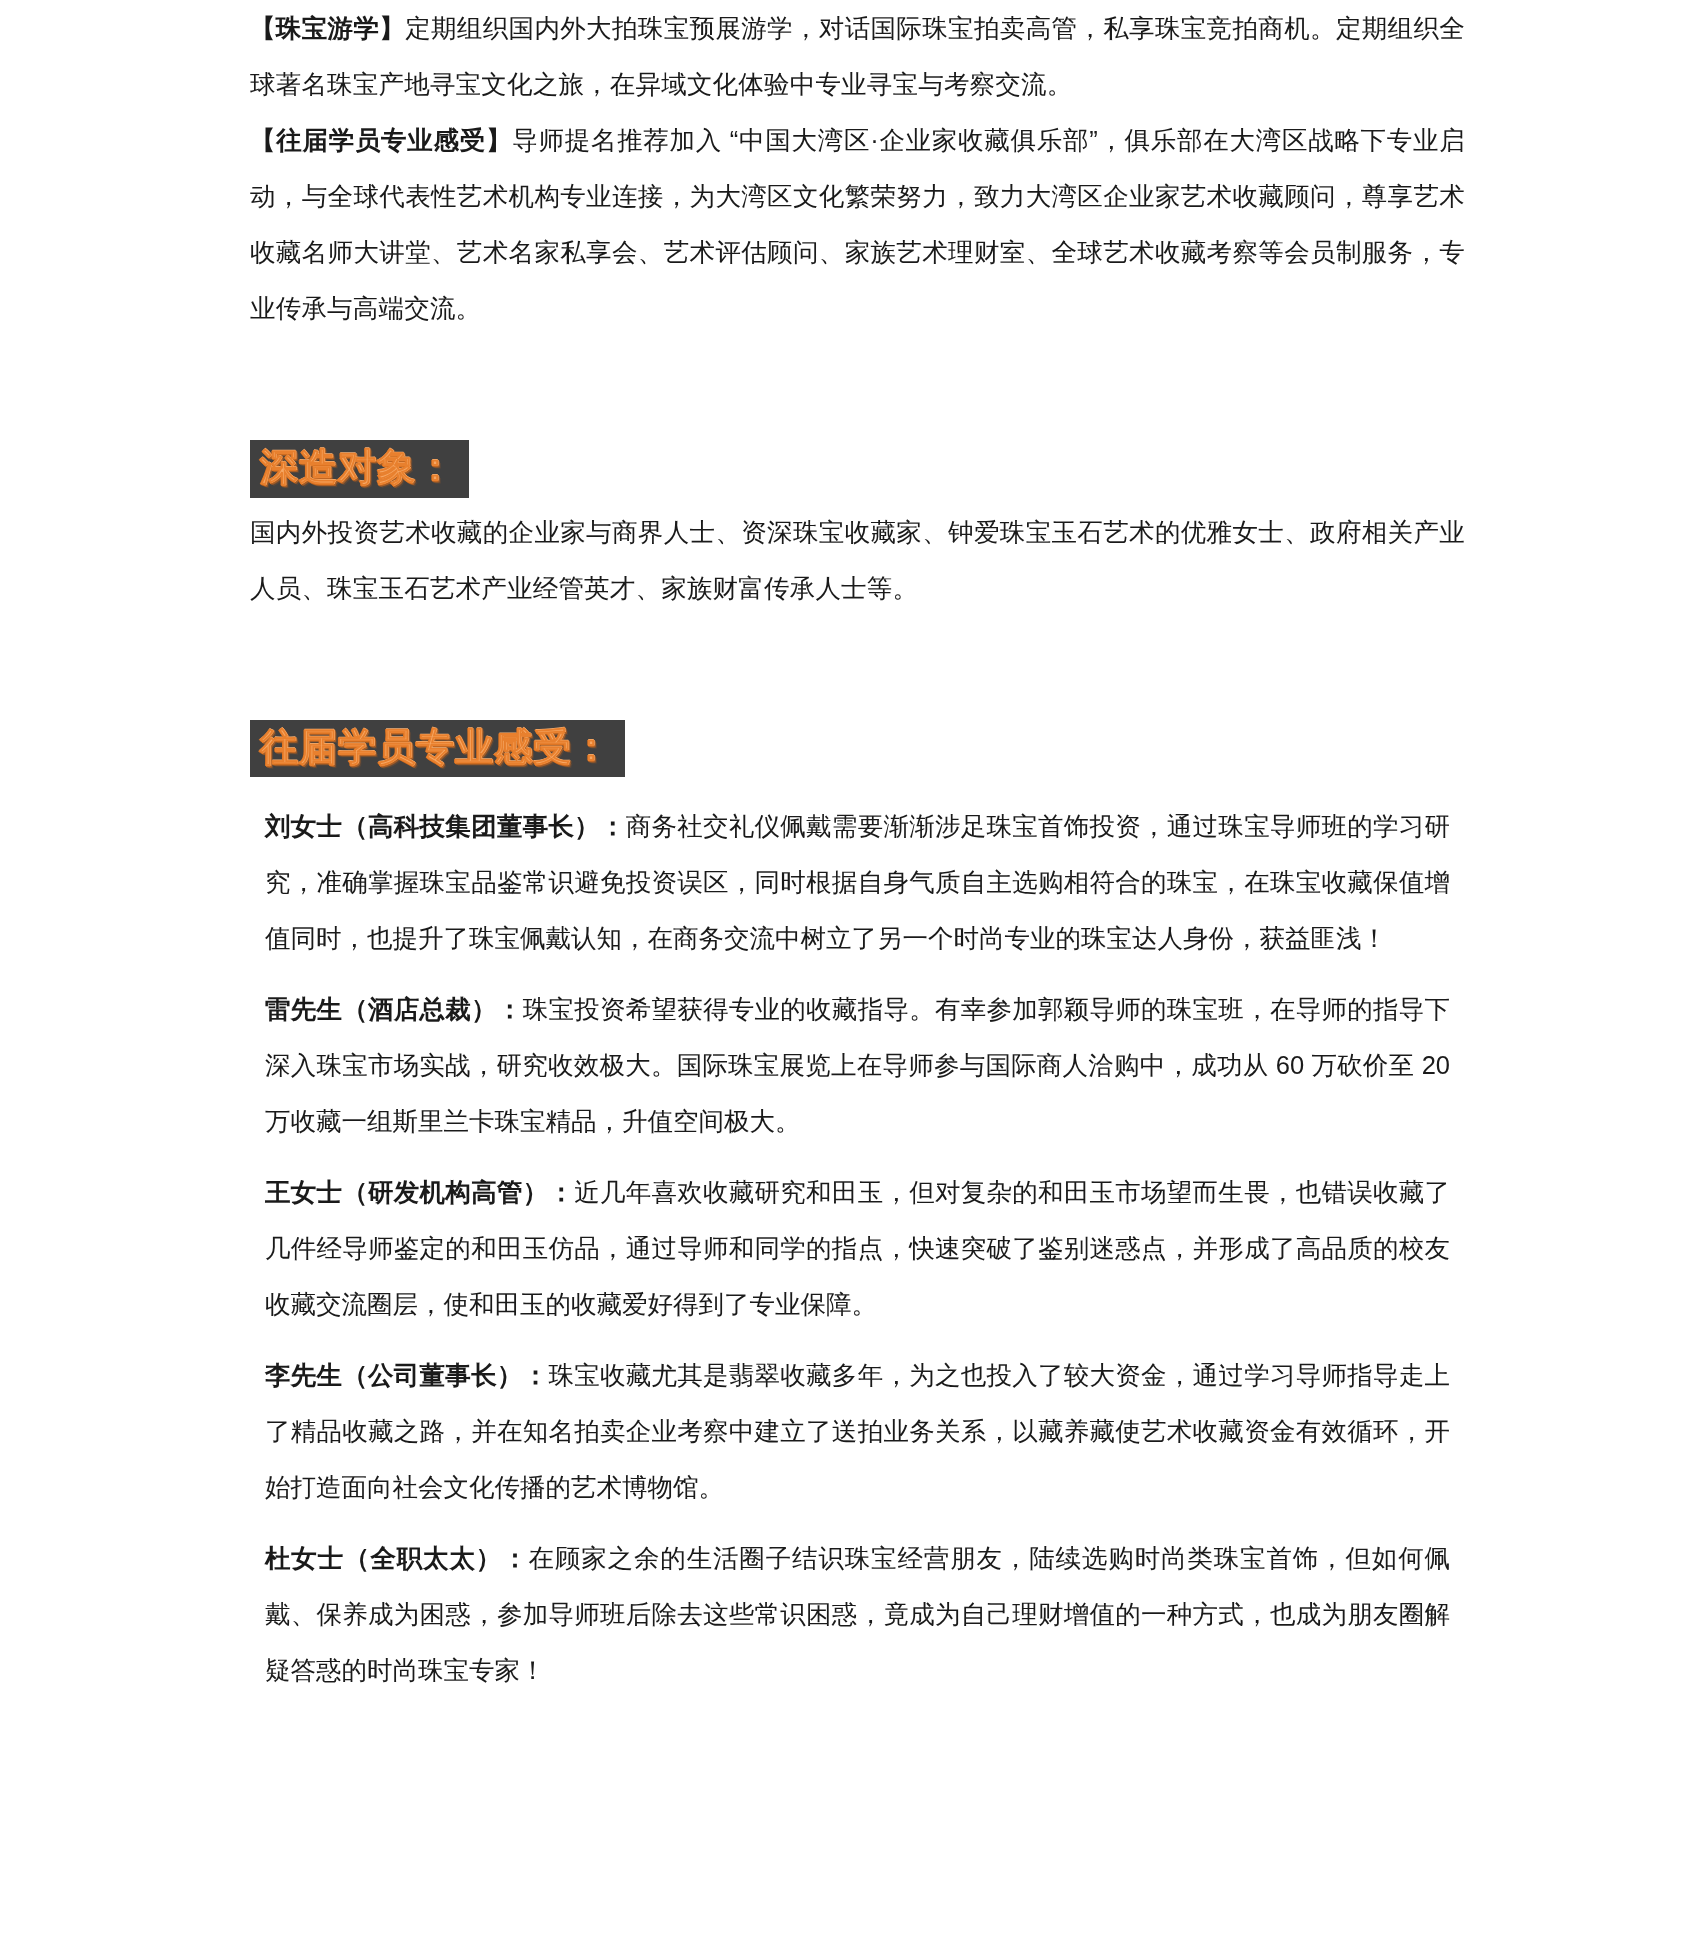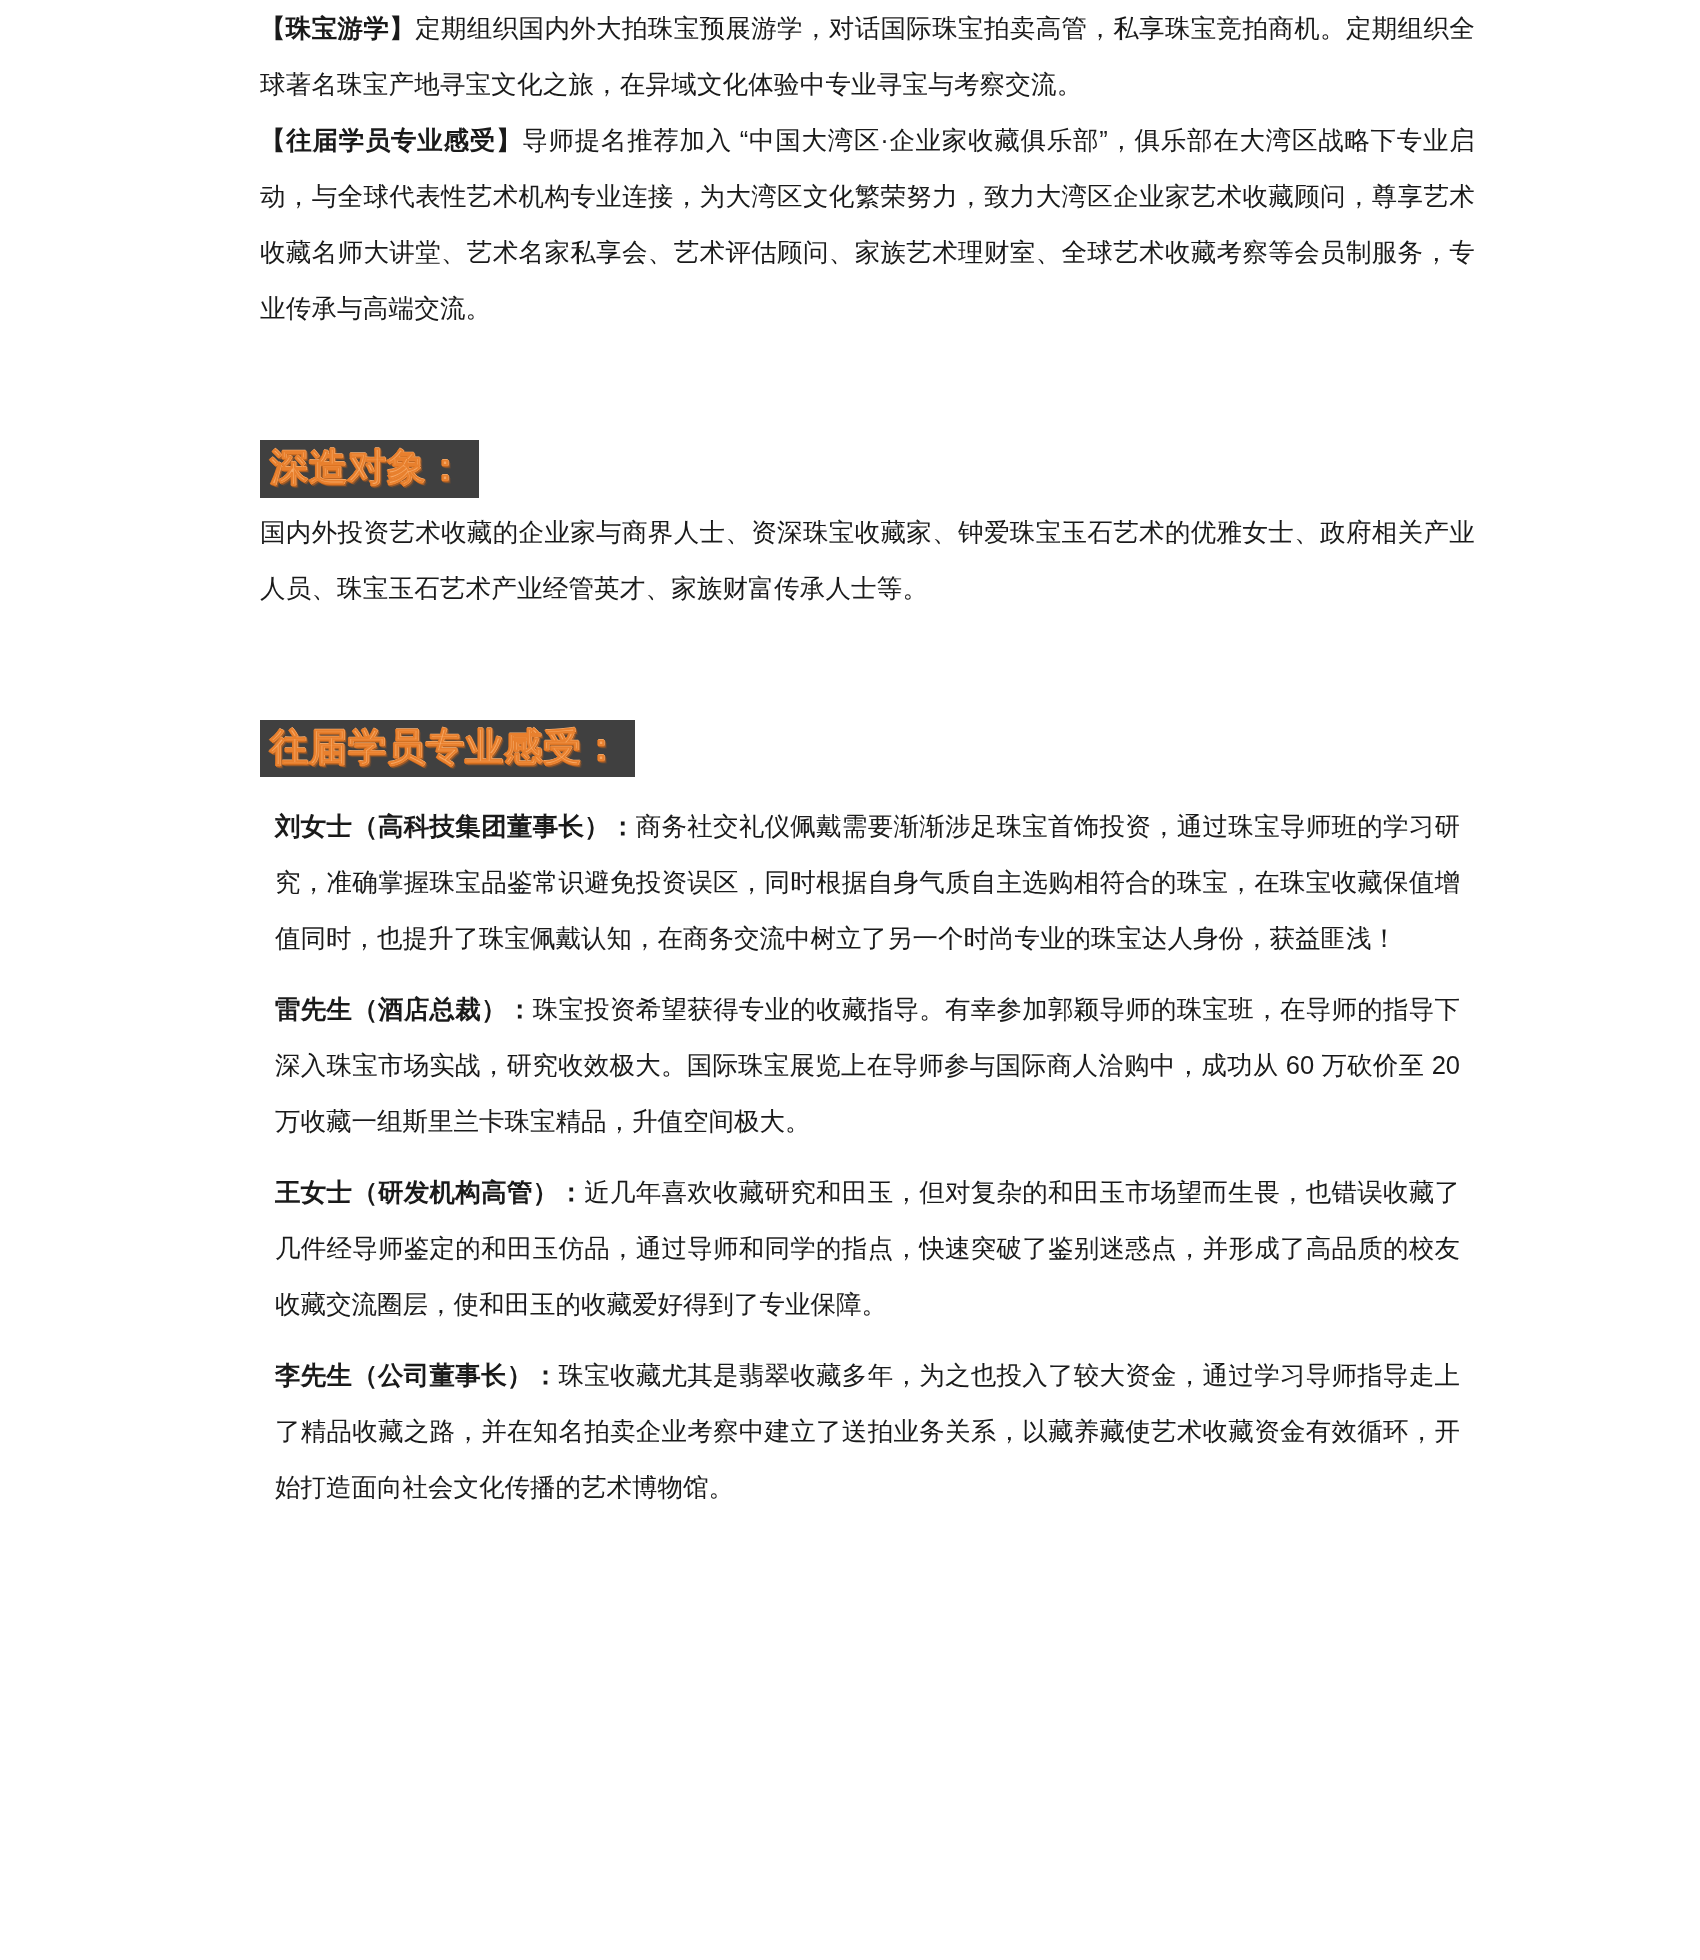--- a/index.html
+++ b/index.html
@@ -16,21 +16,21 @@
   }
   .page {
     position: relative;
     width: 1700px;
     height: 1960px;
     background: #ffffff;
     box-sizing: border-box;
   }
   .content {
     position: absolute;
-    left: 260px;
+    left: 250px;
     top: 0px;
     width: 1215px;
   }
 
   
   .para {
     font-size: 25.5px;
     line-height: 56px;
     text-align: justify;
     text-justify: inter-ideograph;
@@ -141,18 +141,19 @@
       <div class="testimonial-list">
 
         <p class="testimonial"><span class="name">刘女士（高科技集团董事长）：</span><span>商务社交礼仪佩戴需要渐渐涉足珠宝首饰投资，通过珠宝导师班的学习研究，准确掌握珠宝品鉴常识避免投资误区，同时根据自身气质自主选购相符合的珠宝，在珠宝收藏保值增值同时，也提升了珠宝佩戴认知，在商务交流中树立了另一个时尚专业的珠宝达人身份，获益匪浅！</span></p>
 
         <p class="testimonial"><span class="name">雷先生（酒店总裁）：</span><span>珠宝投资希望获得专业的收藏指导。有幸参加郭颖导师的珠宝班，在导师的指导下深入珠宝市场实战，研究收效极大。国际珠宝展览上在导师参与国际商人洽购中，成功从 60 万砍价至 20 万收藏一组斯里兰卡珠宝精品，升值空间极大。</span></p>
 
         <p class="testimonial"><span class="name">王女士（研发机构高管）：</span><span>近几年喜欢收藏研究和田玉，但对复杂的和田玉市场望而生畏，也错误收藏了几件经导师鉴定的和田玉仿品，通过导师和同学的指点，快速突破了鉴别迷惑点，并形成了高品质的校友收藏交流圈层，使和田玉的收藏爱好得到了专业保障。</span></p>
 
         <p class="testimonial"><span class="name">李先生（公司董事长）：</span><span>珠宝收藏尤其是翡翠收藏多年，为之也投入了较大资金，通过学习导师指导走上了精品收藏之路，并在知名拍卖企业考察中建立了送拍业务关系，以藏养藏使艺术收藏资金有效循环，开始打造面向社会文化传播的艺术博物馆。</span></p>
 
+        <p class="testimonial"><span class="name">杜女士（全职太太）：</span><span>在顾家之余的生活圈子结识珠宝经营朋友，陆续选购时尚类珠宝首饰，但如何佩戴、保养成为困惑，参加导师班后除去这些常识困惑，竟成为自己理财增值的一种方式，也成为朋友圈解疑答惑的时尚珠宝专家！</span></p>
 
       </div>
     </section>
 
   </div>
 </div>
 
 </body></html>

